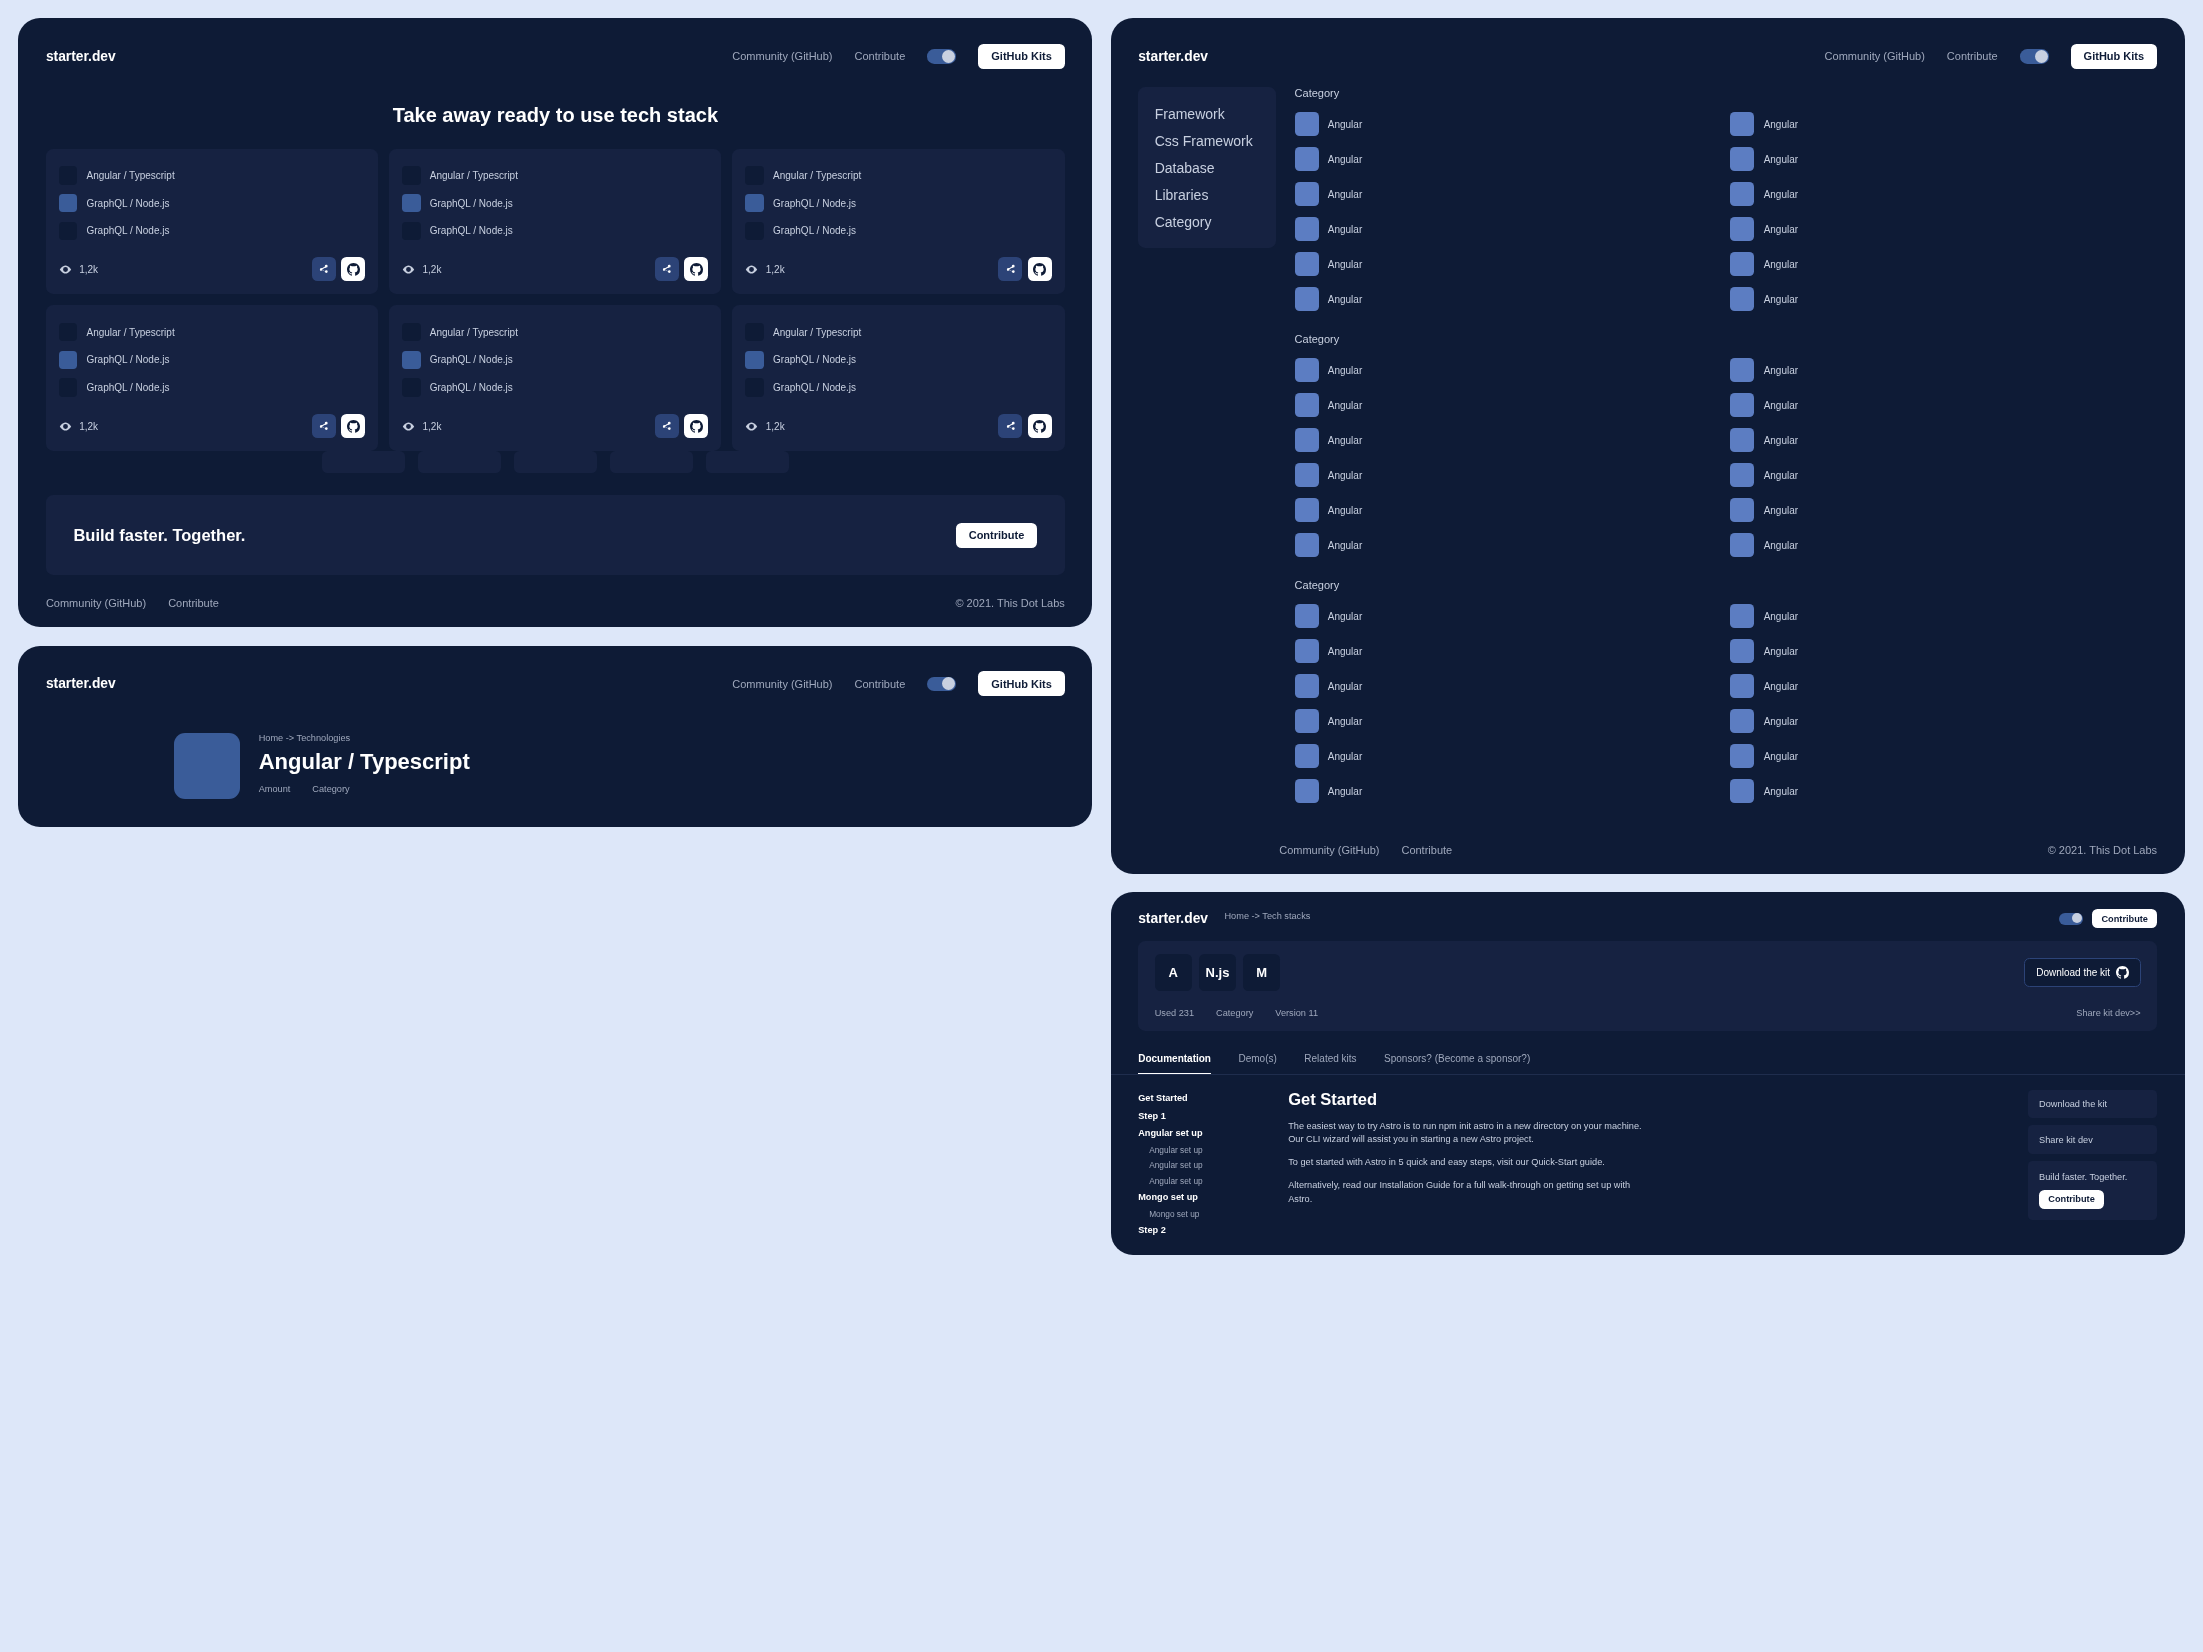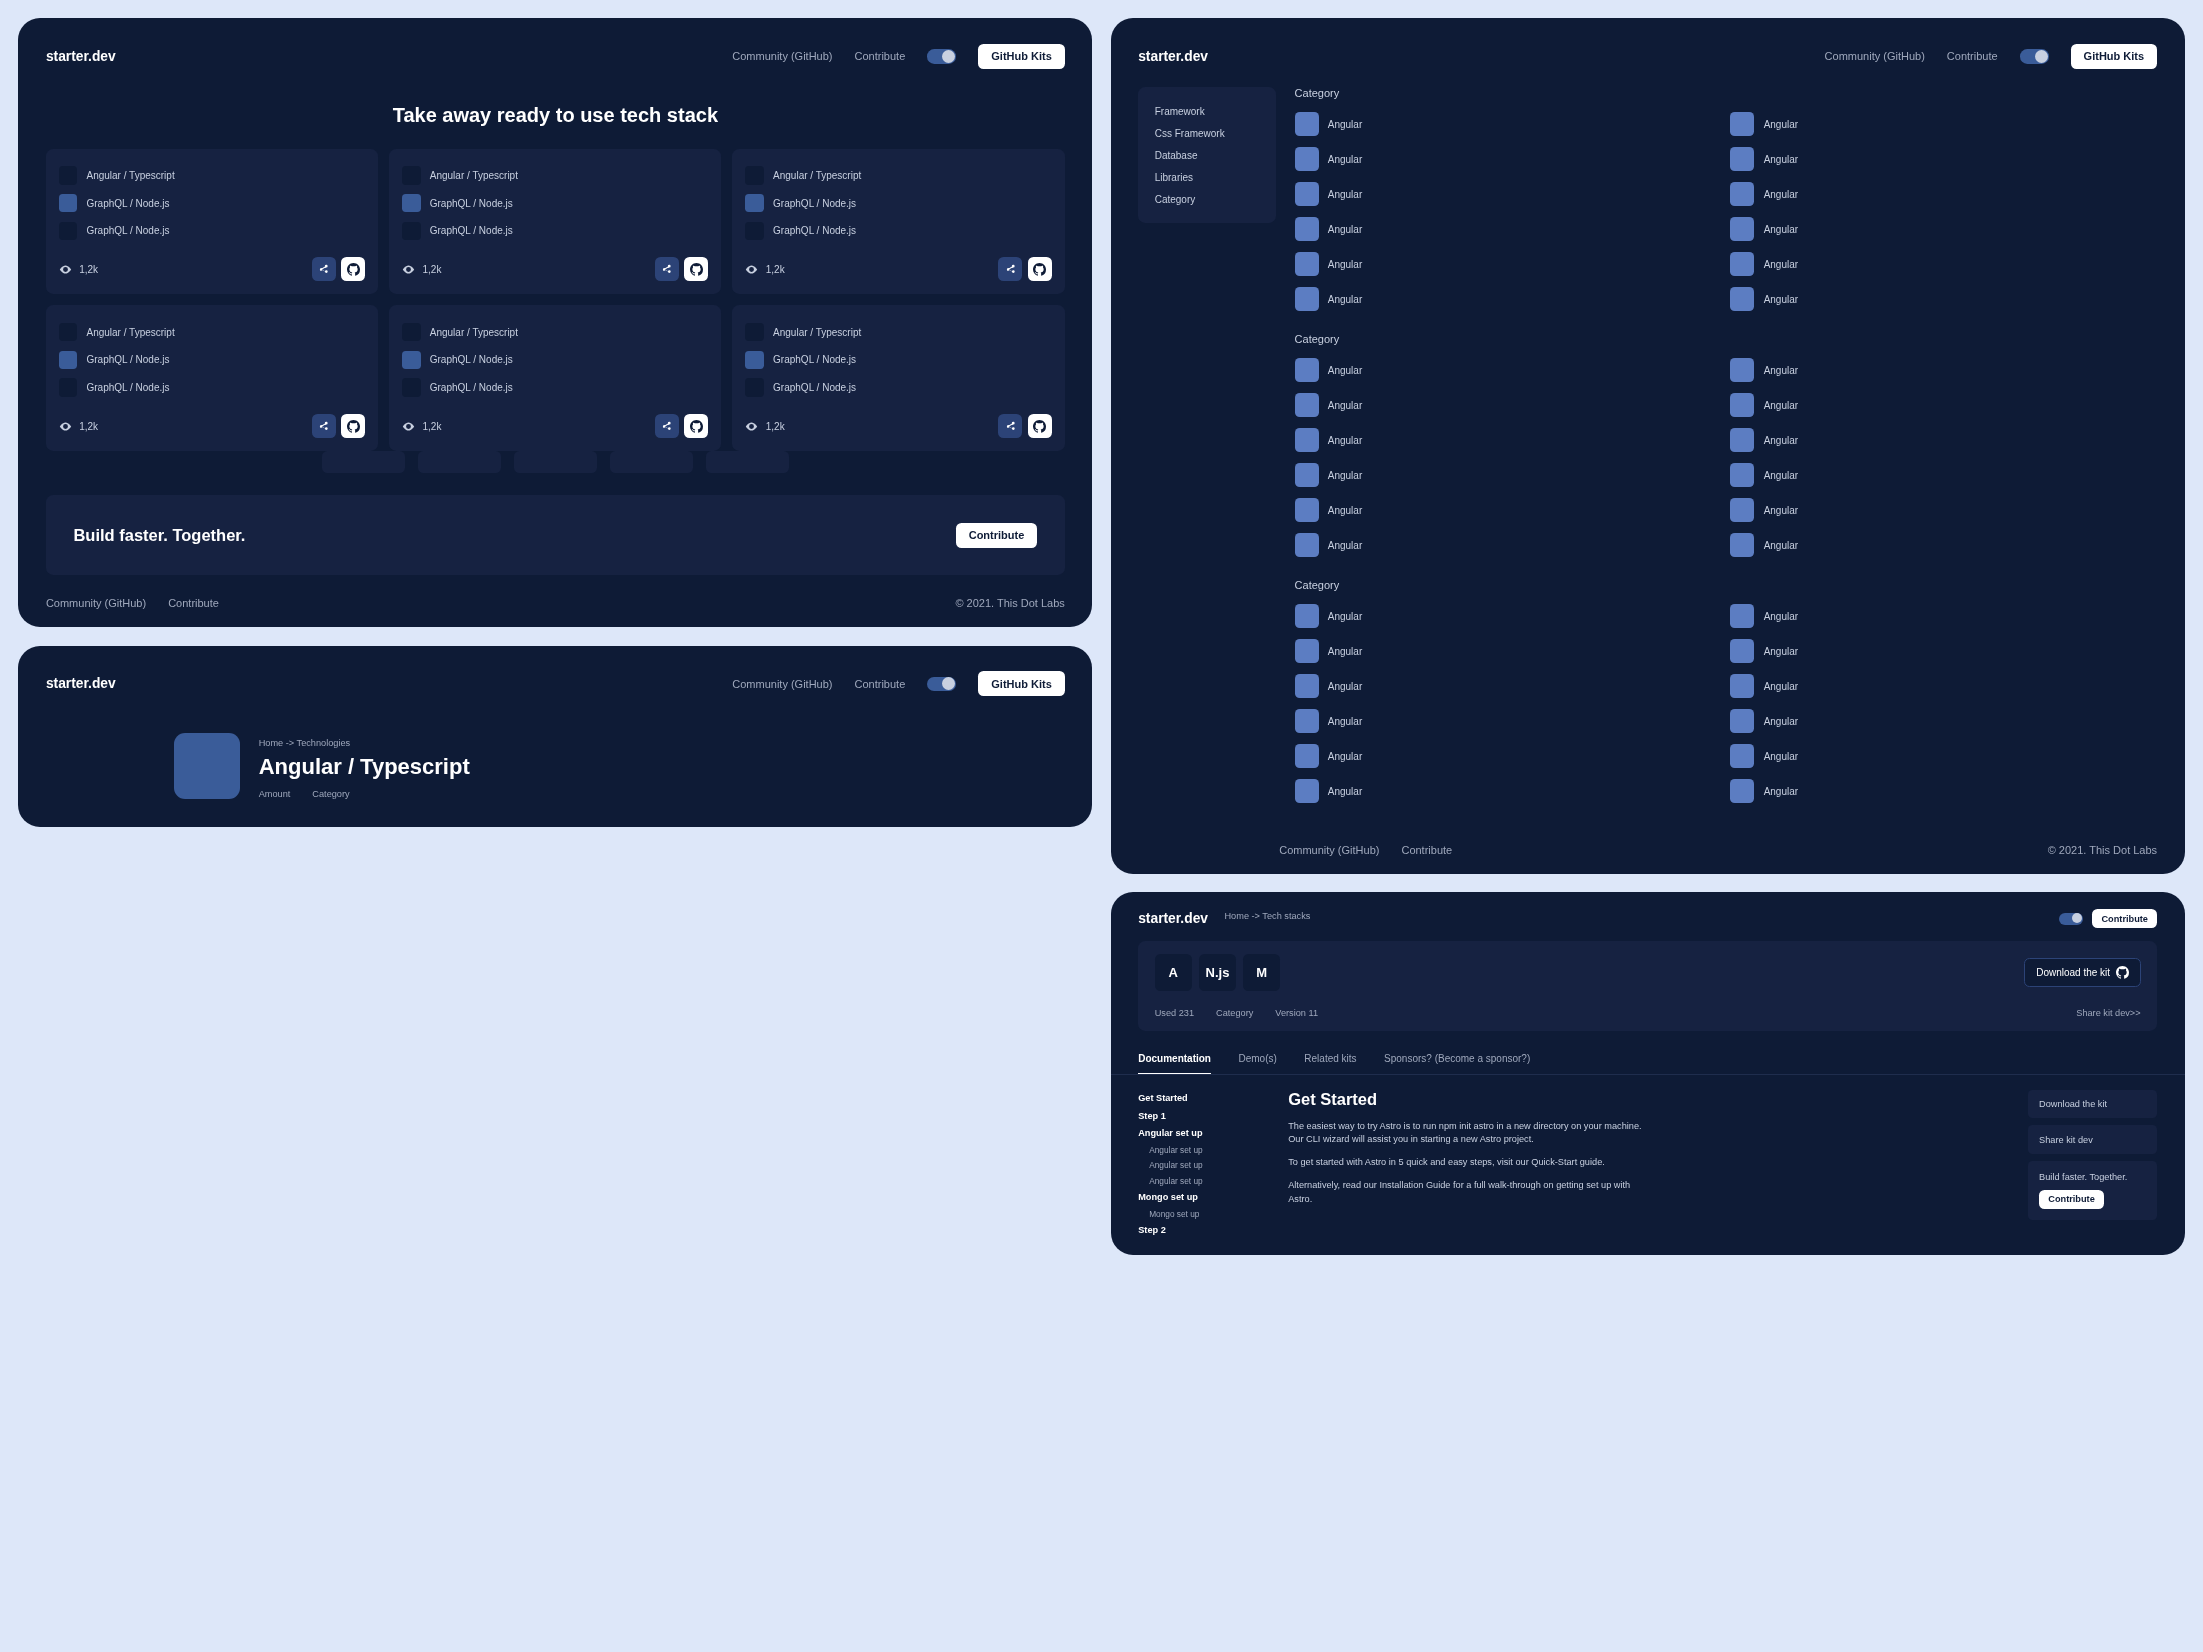--- a/index.html
+++ b/index.html
@@ -33,30 +33,30 @@
 .sponsors-row { display: flex; gap: 13px; justify-content: center; margin-bottom: 22px; }
 .sponsor-pill { width: 83px; height: 22px; background: #162241; border-radius: 5.5px; }
 .cta-box { background: #162241; border-radius: 7.3px; padding: 27.5px; display: flex; align-items: center; justify-content: space-between; margin-bottom: 22px; }
 .cta-title { font-size: 16.5px; font-weight: 700; }
 .footer { display: flex; align-items: center; gap: 22px; font-size: 11px; color: #9fa8bc; }
 .footer .copy { margin-left: auto; }
 
 
 .cat-layout { display: flex; gap: 18.4px; }
 .cat-sidebar { background: #162241; border-radius: 7.3px; padding: 13px 16.5px; width: 138px; height: fit-content; }
-.cat-sidebar-item { font-size: 10px; color: #c8d0e0; padding: 5.5px 0; cursor: pointer; }
+.cat-sidebar-item { font-size: 14px; color: #c8d0e0; padding: 5.5px 0; cursor: pointer; }
 .cat-main { flex: 1; }
 .cat-group { margin-bottom: 22px; }
 .cat-label { font-size: 11px; color: #c8d0e0; margin-bottom: 13px; }
 .cat-grid { display: grid; grid-template-columns: repeat(2, 1fr); gap: 11px 9.2px; }
 .cat-item { display: flex; align-items: center; gap: 9.2px; font-size: 10px; color: #c8d0e0; }
 .cat-box { width: 24px; height: 24px; background: #5c7dc2; border-radius: 4.6px; }
 
 
-.detail-hero { display: flex; gap: 18.4px; align-items: flex-end; padding: 18.4px 0 9.2px; }
+.detail-hero { display: flex; gap: 18.4px; align-items: flex-start; padding: 18.4px 0 9.2px; }
 .detail-icon { width: 66px; height: 66px; background: #3a5c99; border-radius: 11px; }
 .breadcrumb { font-size: 9.2px; color: #9fa8bc; margin-bottom: 5.5px; }
 .detail-title { font-size: 22px; font-weight: 700; }
 .detail-meta { display: flex; gap: 22px; font-size: 9.2px; color: #9fa8bc; margin-top: 9.2px; }
 
 
 .panel4 { padding: 16.5px 0; }
 .p4-inner { padding: 0 27.5px; }
 .p4-header { display: flex; align-items: center; gap: 16.5px; padding-bottom: 13px; }
 .kit-card { background: #162241; border-radius: 7.3px; padding: 13px 16.5px; margin-bottom: 13px; }

